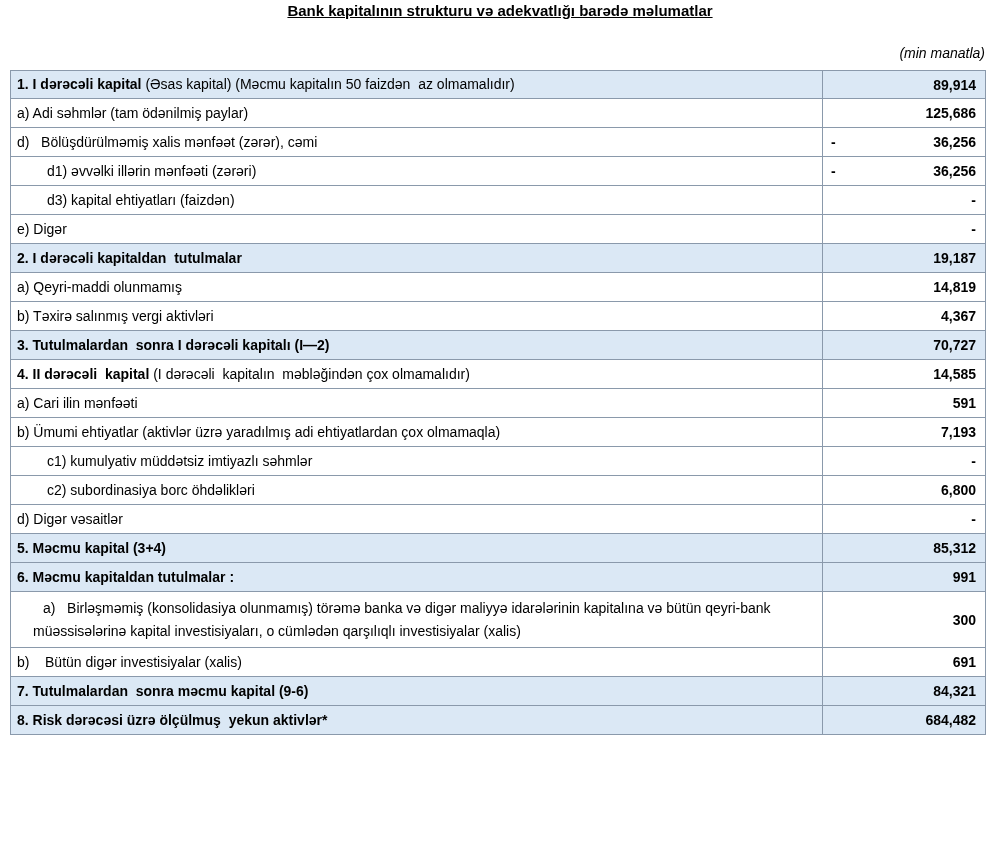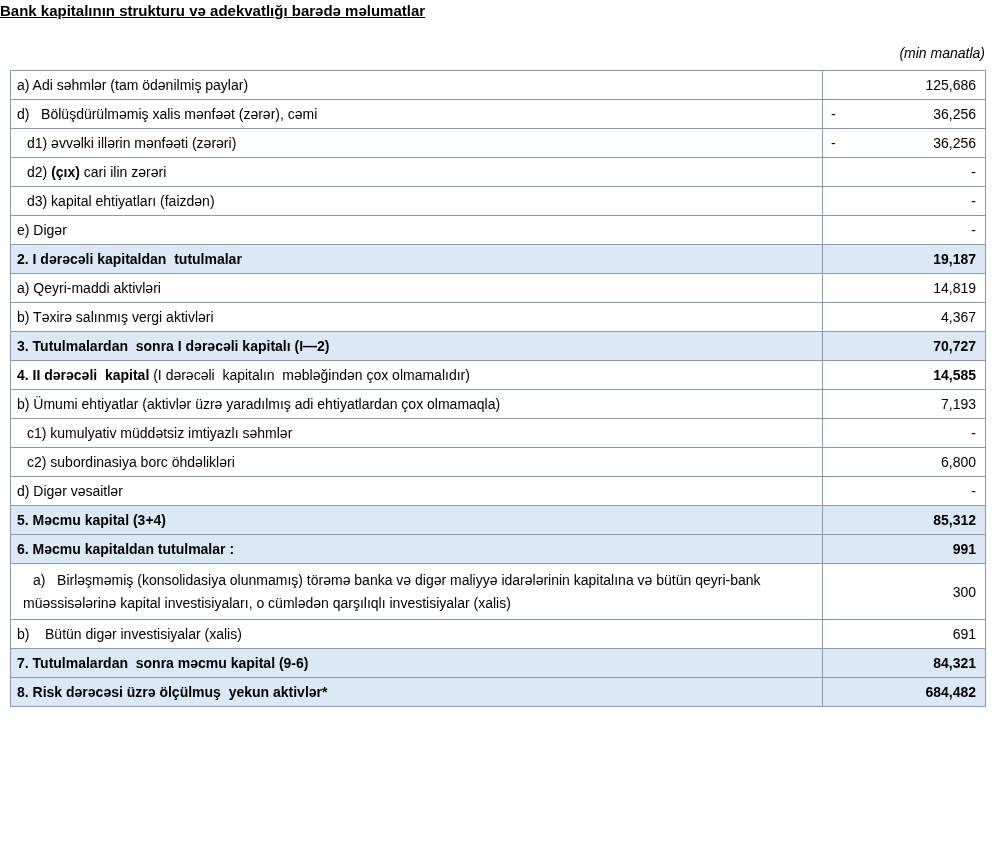--- a/index.html
+++ b/index.html
@@ -13,21 +13,21 @@
     height: 860px;
     overflow: hidden;
     font-family: "Liberation Sans", sans-serif;
     color: #000000;
   }
   .doc-title {
     position: absolute;
     top: 2px;
     left: 0;
     right: 0;
-    text-align: left;
+    text-align: center;
     font-size: 15px;
     font-weight: bold;
   }
   .doc-title span {
     text-decoration: underline;
   }
   .unit-note {
     position: absolute;
     top: 45px;
     right: 15px;
@@ -50,56 +50,66 @@
   }
   .capital-table tr { height: 29px; }
   .capital-table tr.first { height: 28px; }
   .capital-table tr.tall { height: 56px; }
   .capital-table td.label {
     padding: 2px 6px 2px 6px;
     white-space: pre-wrap;
     line-height: 1.45;
   }
   .capital-table td.label.ind1 { }
-  .capital-table td.label.ind2 { padding-left: 16px; }
+  .capital-table td.label.ind2 { padding-left: 36px; }
   .capital-table tr.tall td.label {
-    padding-left: 12px;
+    padding-left: 22px;
     text-indent: 10px;
     line-height: 1.6;
   }
   .capital-table td.value {
     padding: 2px 9px 2px 8px;
   }
   .capital-table tr.blue td {
     background: #dbe8f5;
   }
   .vwrap {
     display: flex;
     justify-content: space-between;
     align-items: center;
+    font-weight: bold;
   }
   .vwrap .neg { text-align: left; }
   .vwrap .num { text-align: right; flex: 1; }
   .bold { font-weight: bold; }
 </style>
 </head>
 <body>
 
 <div class="doc-title">
   <span>Bank kapitalının strukturu və adekvatlığı barədə məlumatlar</span>
 </div>
 
 <div class="unit-note">(min manatla)</div>
 
 <table class="capital-table">
   <colgroup>
     <col style="width:812px">
     <col style="width:163px">
   </colgroup>
   <tbody>
+      <tr class="blue first ">
+        <td class="label ind0"><span class="bold">1. I dərəcəli kapital </span><span>(Əsas kapital) (Məcmu kapitalın 50 faizdən  az olmamalıdır)</span></td>
+        <td class="value">
+          <div class="vwrap bold">
+            <span class="neg"></span>
+            <span class="num">89,914</span>
+          </div>
+        </td>
+      </tr>
       <tr class="">
         <td class="label ind1"><span>a) Adi səhmlər (tam ödənilmiş paylar)</span></td>
         <td class="value">
           <div class="vwrap">
             <span class="neg"></span>
             <span class="num">125,686</span>
           </div>
         </td>
       </tr>
       <tr class="">
@@ -114,29 +124,20 @@
       <tr class="">
         <td class="label ind2"><span>d1) əvvəlki illərin mənfəəti (zərəri)</span></td>
         <td class="value">
           <div class="vwrap">
             <span class="neg">-</span>
             <span class="num">36,256</span>
           </div>
         </td>
       </tr>
       <tr class="">
-        <td class="label ind2"><span>d2) </span><span class="bold">(çıx)</span><span> cari ilin zərəri</span></td>
-        <td class="value">
-          <div class="vwrap">
-            <span class="neg"></span>
-            <span class="num">-</span>
-          </div>
-        </td>
-      </tr>
-      <tr class="">
         <td class="label ind2"><span>d3) kapital ehtiyatları (faizdən)</span></td>
         <td class="value">
           <div class="vwrap">
             <span class="neg"></span>
             <span class="num">-</span>
           </div>
         </td>
       </tr>
       <tr class="">
         <td class="label ind1"><span>e) Digər</span></td>
@@ -150,21 +151,21 @@
       <tr class="blue ">
         <td class="label ind0"><span class="bold">2. I dərəcəli kapitaldan  tutulmalar</span></td>
         <td class="value">
           <div class="vwrap bold">
             <span class="neg"></span>
             <span class="num">19,187</span>
           </div>
         </td>
       </tr>
       <tr class="">
-        <td class="label ind1"><span>a) Qeyri-maddi aktivləri</span></td>
+        <td class="label ind1"><span>a) Qeyri-maddi olunmamış</span></td>
         <td class="value">
           <div class="vwrap">
             <span class="neg"></span>
             <span class="num">14,819</span>
           </div>
         </td>
       </tr>
       <tr class="">
         <td class="label ind1"><span>b) Təxirə salınmış vergi aktivləri</span></td>
         <td class="value">
@@ -182,20 +183,29 @@
             <span class="num">70,727</span>
           </div>
         </td>
       </tr>
       <tr class="">
         <td class="label ind0"><span class="bold">4. II dərəcəli  kapital </span><span>(I dərəcəli  kapitalın  məbləğindən çox olmamalıdır)</span></td>
         <td class="value">
           <div class="vwrap bold">
             <span class="neg"></span>
             <span class="num">14,585</span>
+          </div>
+        </td>
+      </tr>
+      <tr class="">
+        <td class="label ind1"><span>a) Cari ilin mənfəəti</span></td>
+        <td class="value">
+          <div class="vwrap">
+            <span class="neg"></span>
+            <span class="num">591</span>
           </div>
         </td>
       </tr>
       <tr class="">
         <td class="label ind1"><span>b) Ümumi ehtiyatlar (aktivlər üzrə yaradılmış adi ehtiyatlardan çox olmamaqla)</span></td>
         <td class="value">
           <div class="vwrap">
             <span class="neg"></span>
             <span class="num">7,193</span>
           </div>

